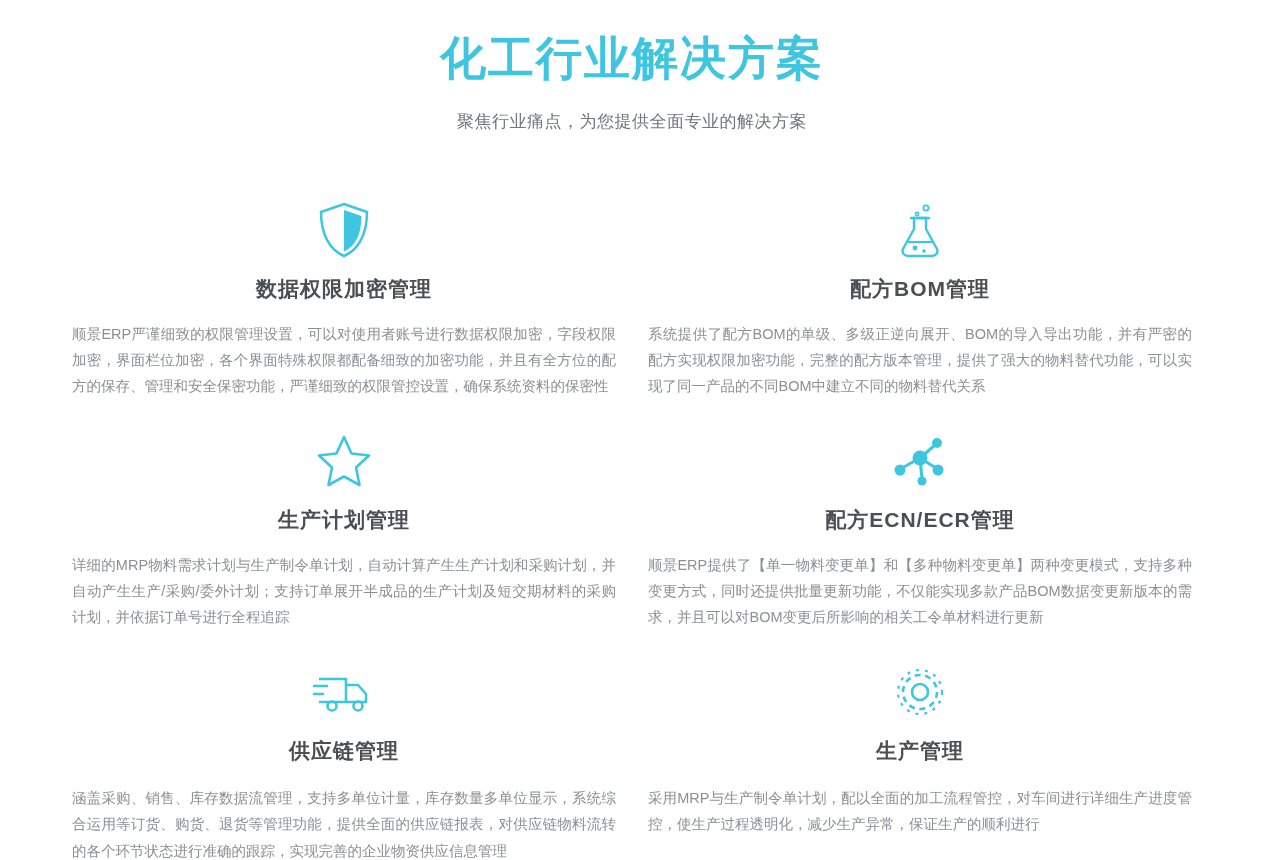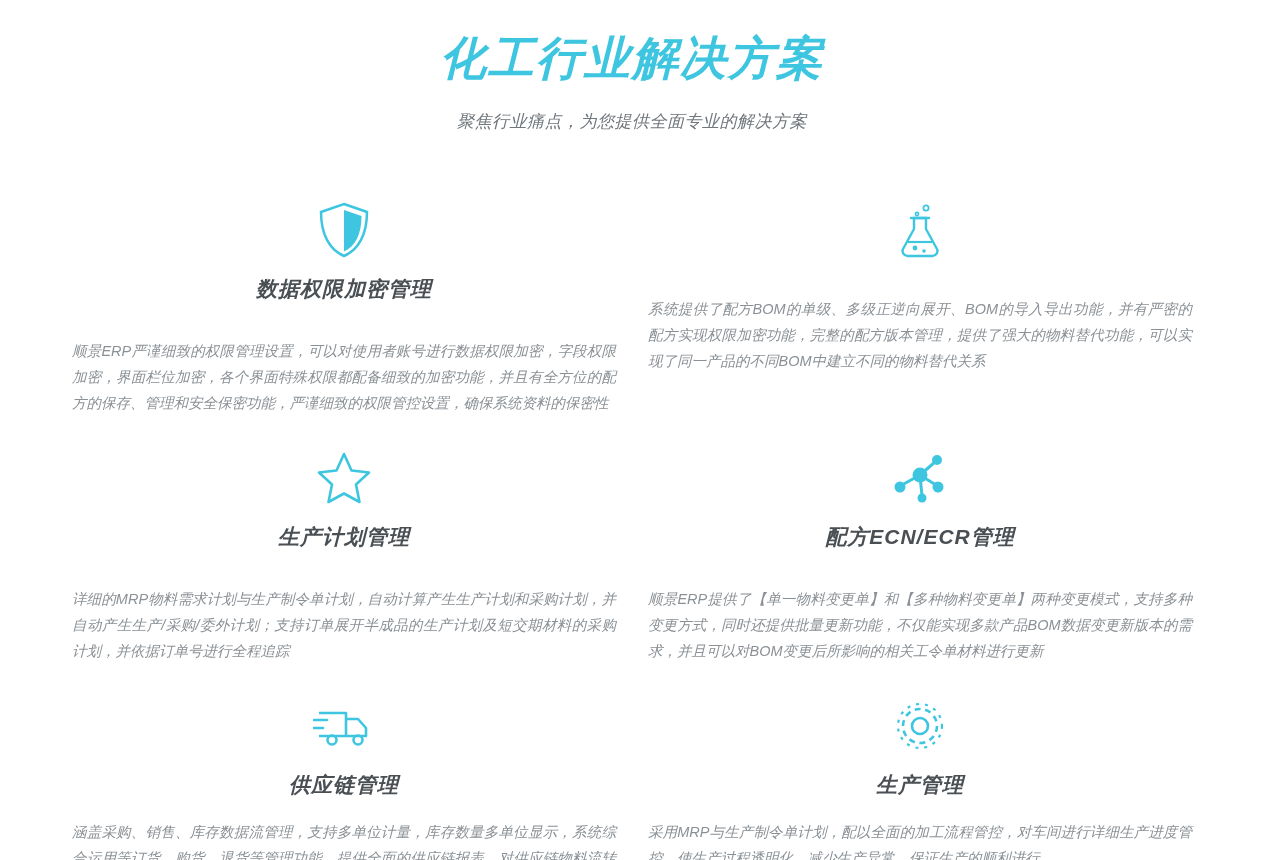--- a/index.html
+++ b/index.html
@@ -12,21 +12,20 @@
     background: #ffffff;
     font-family: "Liberation Sans", sans-serif;
     color: #7b8186;
     overflow: hidden;
   }
   .page {
     position: relative;
     width: 1264px;
     height: 828px;
     box-sizing: border-box;
-    font-style: italic;
   }
   .header {
     text-align: center;
     padding-top: 30px;
   }
   .main-title {
     font-size: 46px;
     font-weight: bold;
     color: #3ec6e0;
     letter-spacing: 2px;
@@ -67,21 +66,21 @@
     font-size: 21px;
     font-weight: bold;
     color: #4a4f54;
     margin-top: 14px;
     letter-spacing: 1px;
   }
   .card-desc {
     font-size: 14.5px;
     line-height: 1.82;
     color: #8a9095;
-    margin-top: 35px;
+    margin-top: 18px;
     text-align: justify;
     text-align-last: left;
     padding: 0 4px;
   }
   .row2 .card-desc {
     margin-top: 20px;
   }
 </style>
 </head>
 <body>
@@ -111,20 +110,21 @@
         <svg width="54" height="58" viewBox="0 0 54 58">
           <circle cx="33" cy="7" r="2.6" fill="none" stroke="#3ec6e0" stroke-width="1.8"></circle>
           <circle cx="24" cy="13" r="1.6" fill="none" stroke="#3ec6e0" stroke-width="1.6"></circle>
           <path d="M21 17 L21 28 L10 48 A5 5 0 0 0 14.5 55 L39.5 55 A5 5 0 0 0 44 48 L33 28 L33 17 Z" fill="none" stroke="#3ec6e0" stroke-width="2.4" stroke-linejoin="round"></path>
           <line x1="18" y1="17" x2="36" y2="17" stroke="#3ec6e0" stroke-width="2.4" stroke-linecap="round"></line>
           <line x1="15" y1="41" x2="39" y2="41" stroke="#3ec6e0" stroke-width="2.2"></line>
           <circle cx="22" cy="47" r="2.4" fill="#3ec6e0"></circle>
           <circle cx="31" cy="50" r="1.8" fill="#3ec6e0"></circle>
         </svg>
       </div>
+      <div class="card-title">配方BOM管理</div>
       <div class="card-desc">系统提供了配方BOM的单级、多级正逆向展开、BOM的导入导出功能，并有严密的配方实现权限加密功能，完整的配方版本管理，提供了强大的物料替代功能，可以实现了同一产品的不同BOM中建立不同的物料替代关系</div>
     </div>
 
     <div class="card">
       <div class="icon-wrap">
         <svg width="58" height="58" viewBox="0 0 58 58">
           <path d="M29 5 L36.5 21.5 L54 23.5 L41 35.5 L44.5 53 L29 44.5 L13.5 53 L17 35.5 L4 23.5 L21.5 21.5 Z" fill="none" stroke="#3ec6e0" stroke-width="2.6" stroke-linejoin="round"></path>
         </svg>
       </div>
       <div class="card-title">生产计划管理</div>

